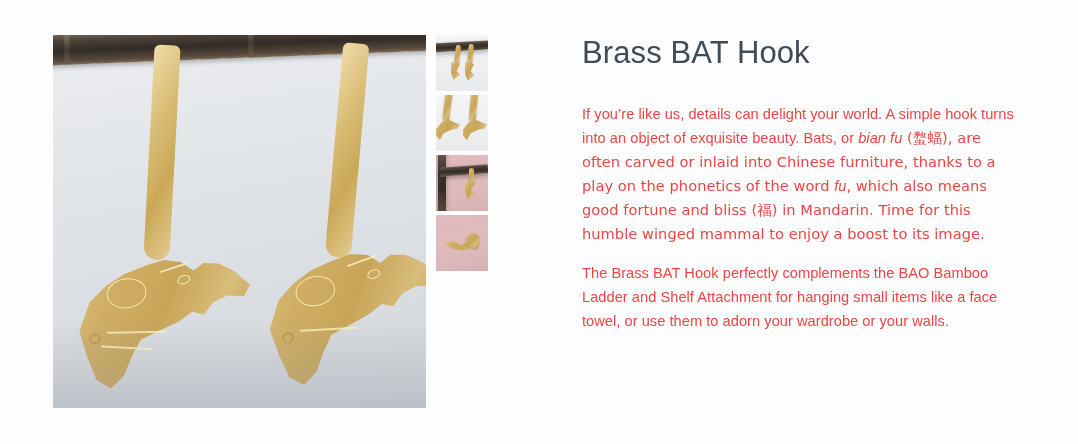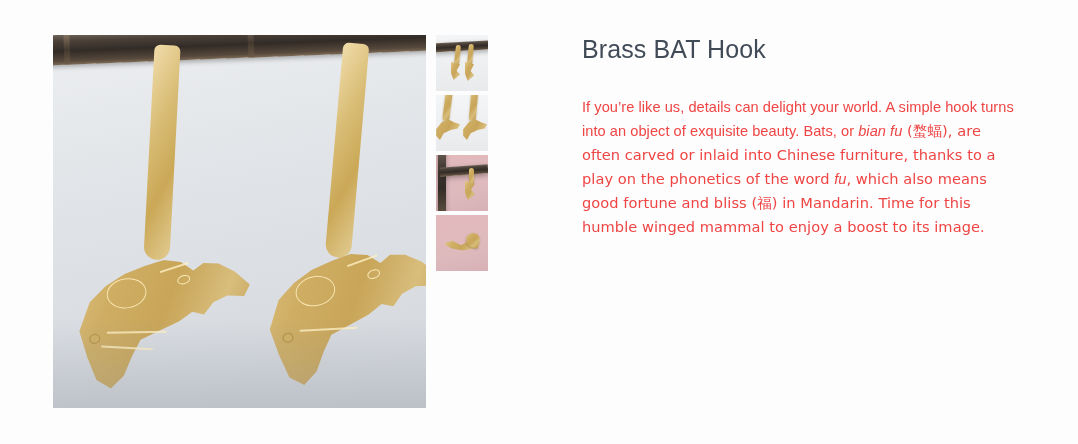--- a/index.html
+++ b/index.html
@@ -165,21 +165,21 @@
 
   
   .details {
     position: absolute;
     left: 582px;
     top: 34px;
     width: 434px;
   }
 
   .product-title {
-    font-size: 25px;
+    font-size: 31px;
     font-weight: 400;
     line-height: 1.2;
     color: #414b58;
     letter-spacing: .1px;
     margin-bottom: 31px;
   }
 
   .body-copy {
     font-size: 14.6px;
     line-height: 24px;
@@ -272,15 +272,16 @@
         </div>
       </div>
 
     </div>
   </div>
 
   <div class="details">
     <h1 class="product-title">Brass BAT Hook</h1>
 
     <p class="body-copy" id="p1"><span>If you’re like us, details can delight your world. A simple hook turns into an object of exquisite beauty. Bats, or </span><em>bian fu</em><span class="han"> (蝥蝠), are often carved or inlaid into Chinese furniture, thanks to a play on the phonetics of the word </span><em>fu</em><span class="han">, which also means good fortune and bliss (福) in Mandarin. Time for this humble winged mammal to enjoy a boost to its image.</span></p>
+    <p class="body-copy" id="p2"><span>The Brass BAT Hook perfectly complements the BAO Bamboo Ladder and Shelf Attachment for hanging small items like a face towel, or use them to adorn your wardrobe or your walls.</span></p>
   </div>
 
 </div>
 
 </body></html>

